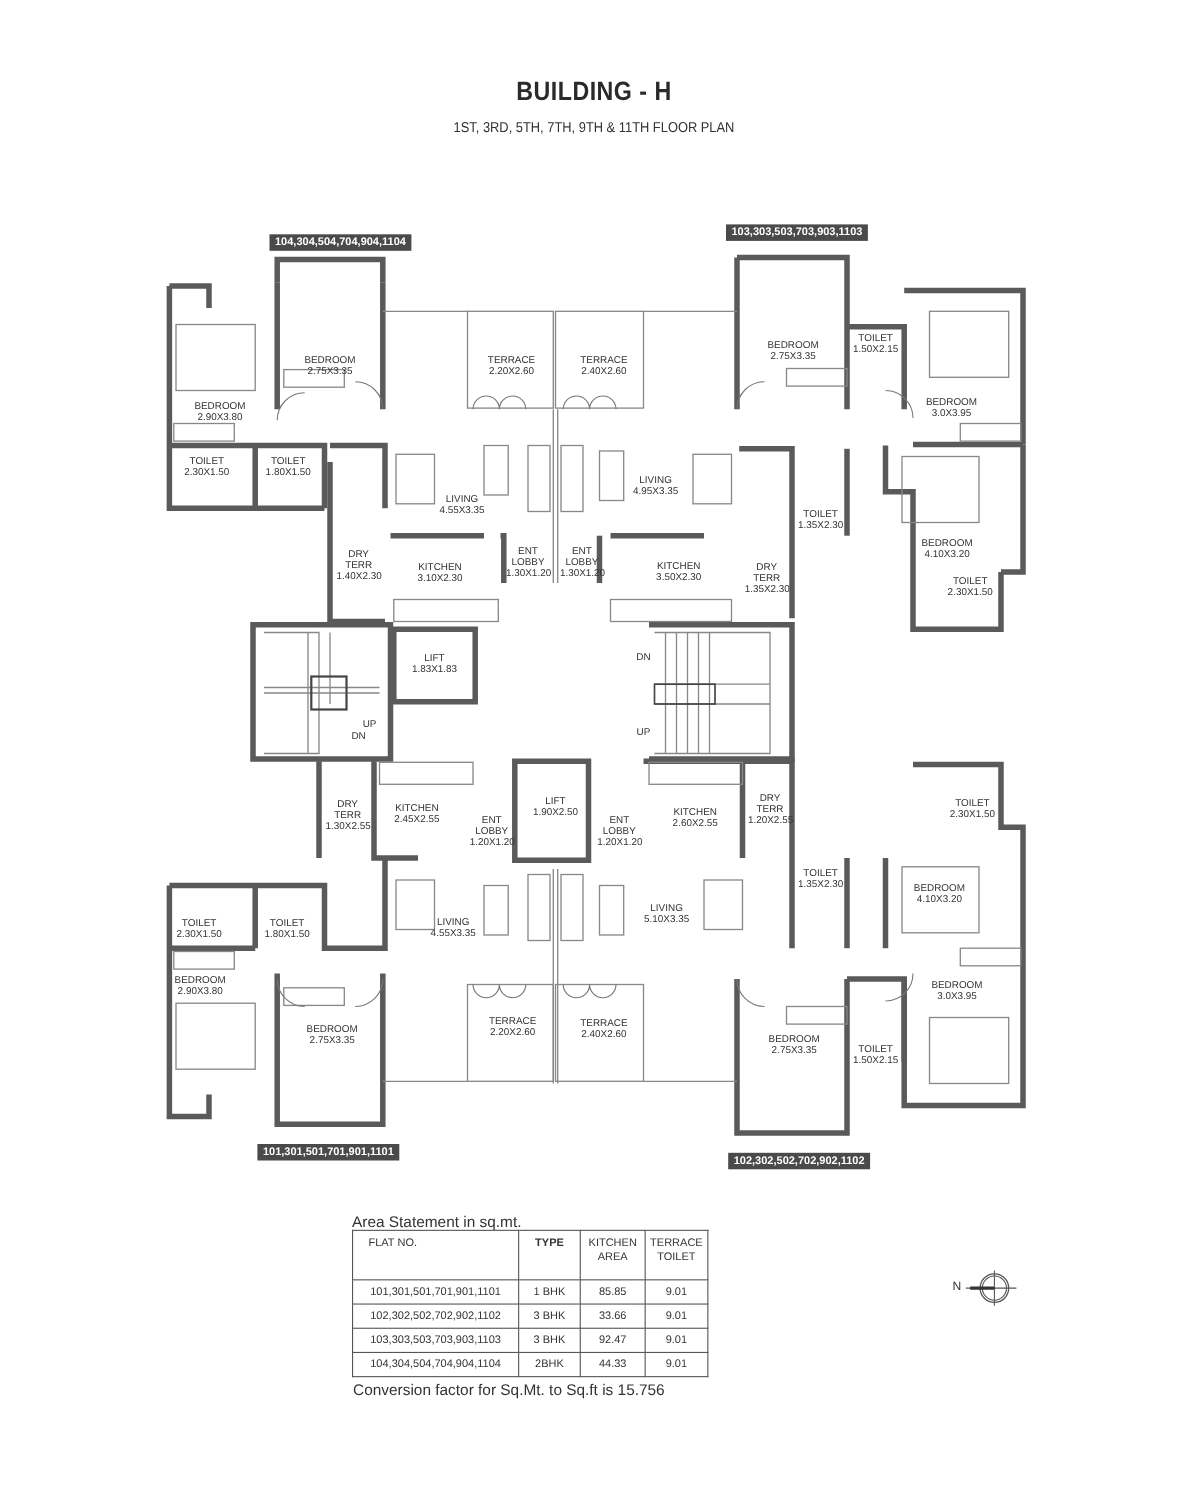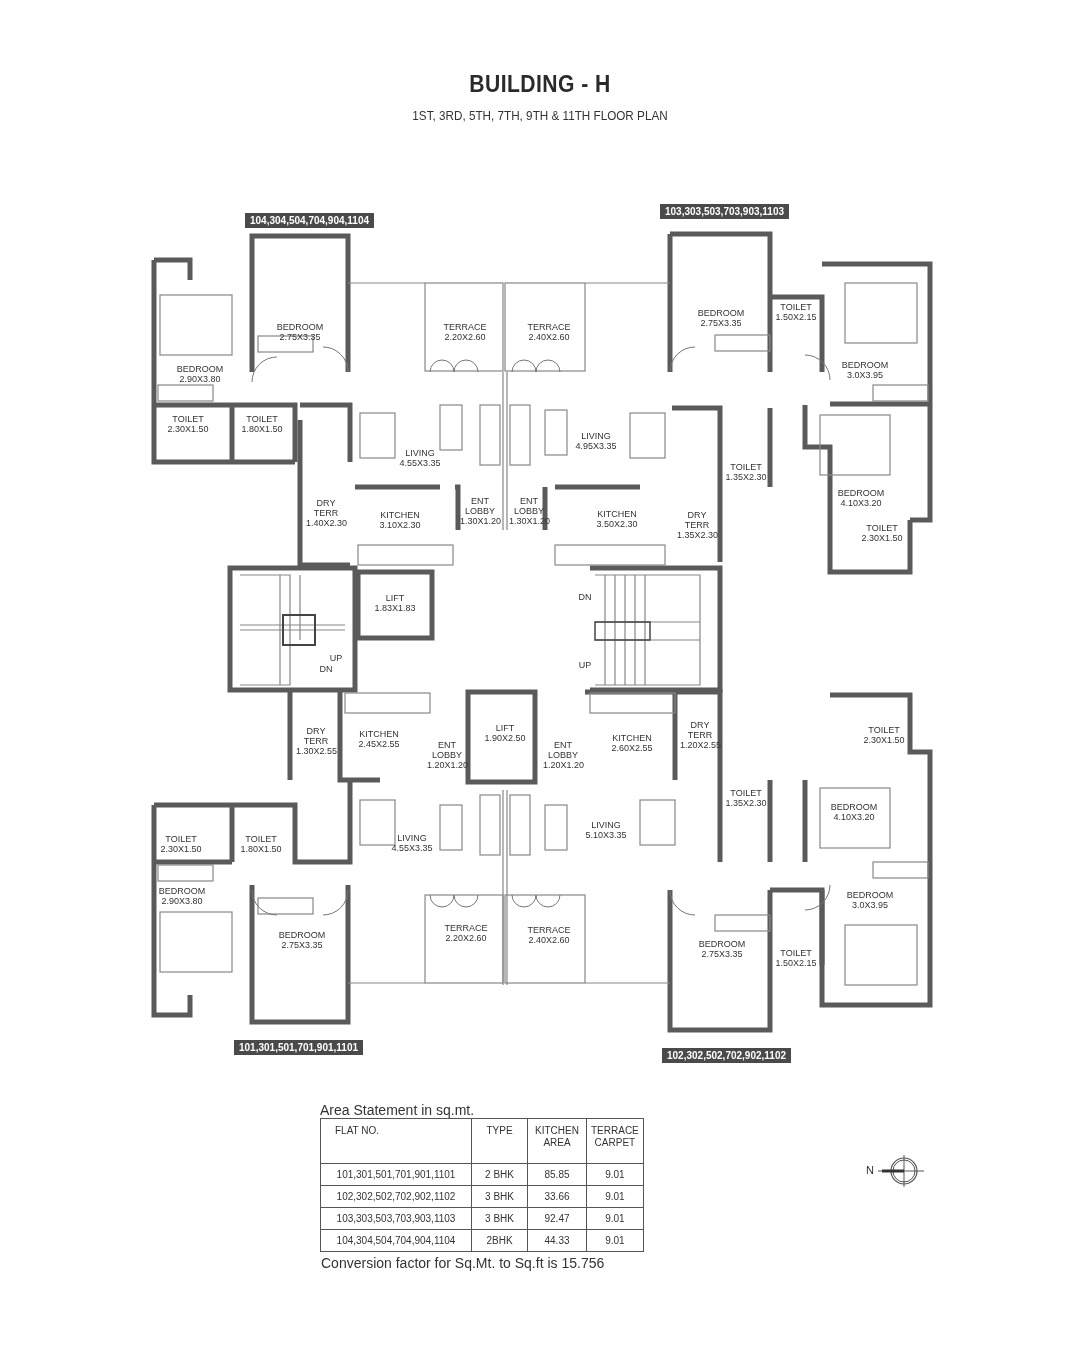--- a/index.html
+++ b/index.html
@@ -311,27 +311,27 @@
 <div class="rlabel" style="left:796px;top:948px;">
     <div>TOILET</div>
     <div>1.50X2.15</div>
   </div>
 
 <div class="area-caption">Area Statement in sq.mt.</div>
 <table class="area">
   <tbody>
       <tr>
     <th style="width:132px;text-align:left;padding-left:14px;">FLAT NO.</th>
-    <th style="width:47px;">TYPE</th>
+    <th style="width:47px;font-weight:bold;">TYPE</th>
     <th style="width:50px;">KITCHEN AREA</th>
-    <th style="width:46px;">TERRACE CARPET</th>
+    <th style="width:46px;">TERRACE TOILET</th>
   </tr>
   <tr>
     <td>101,301,501,701,901,1101</td>
-    <td>2 BHK</td>
+    <td>1 BHK</td>
     <td>85.85</td>
     <td>9.01</td>
   </tr>
   <tr>
     <td>102,302,502,702,902,1102</td>
     <td>3 BHK</td>
     <td>33.66</td>
     <td>9.01</td>
   </tr>
   <tr>

